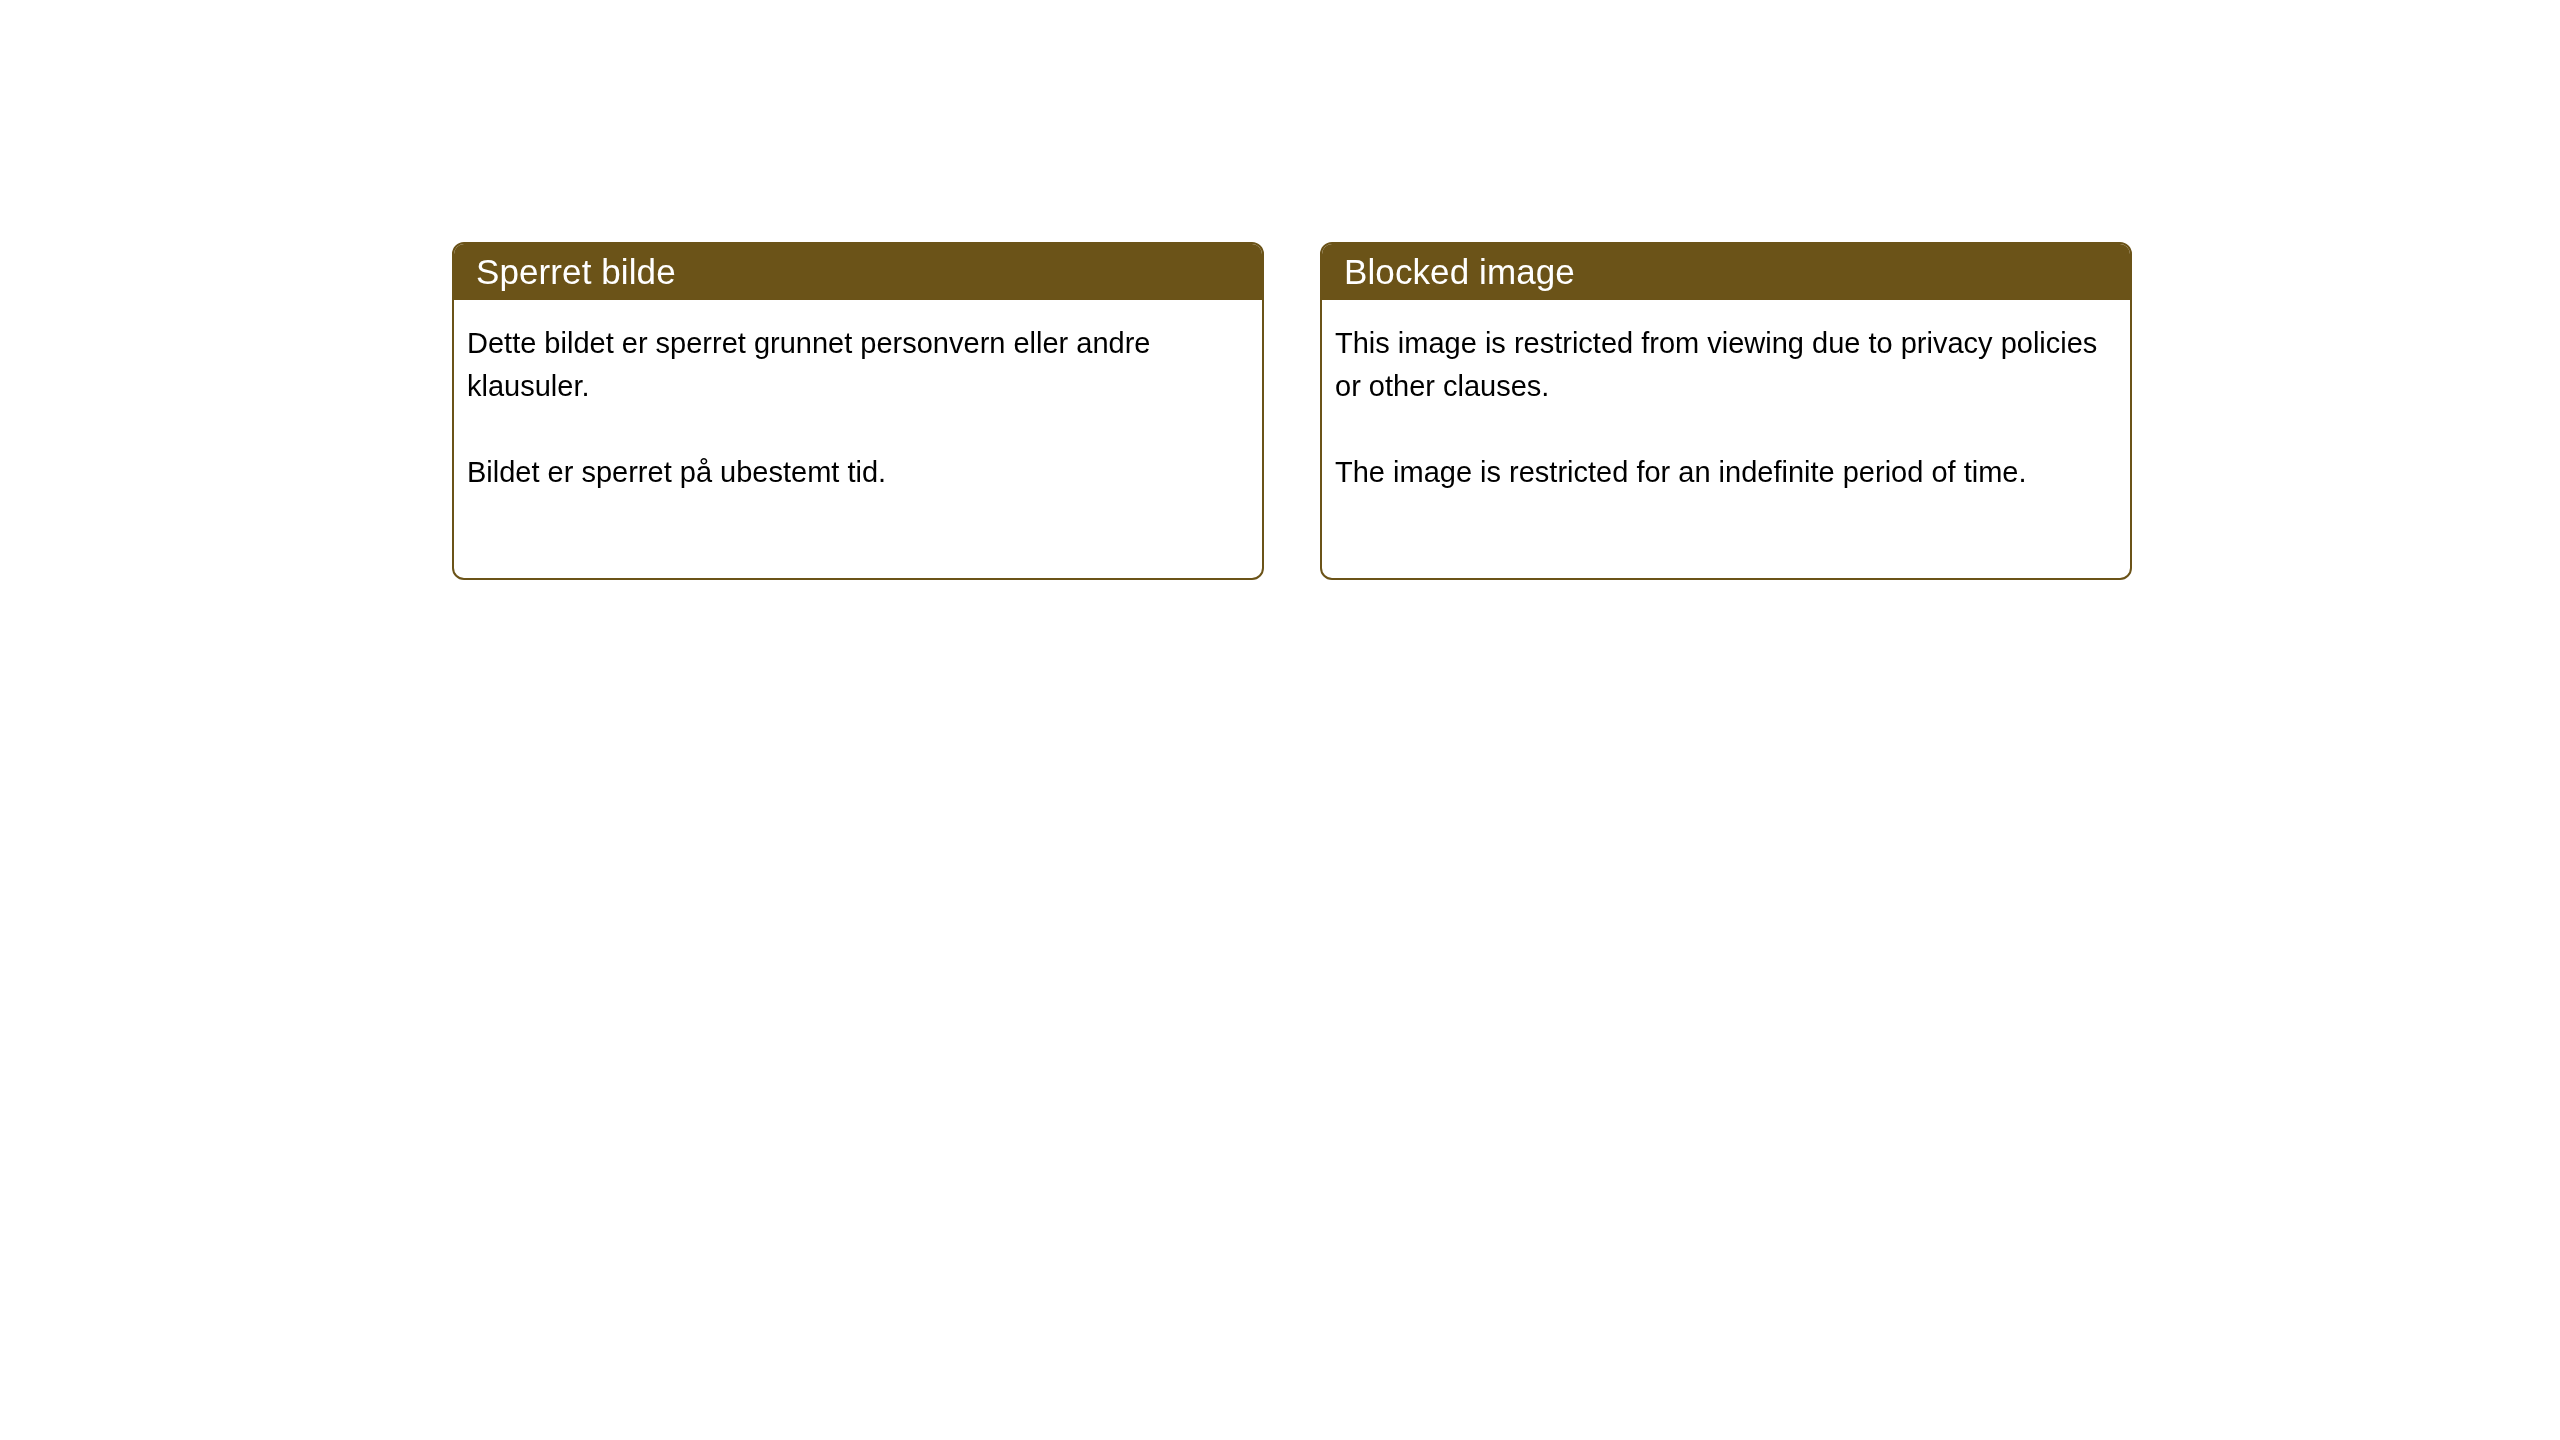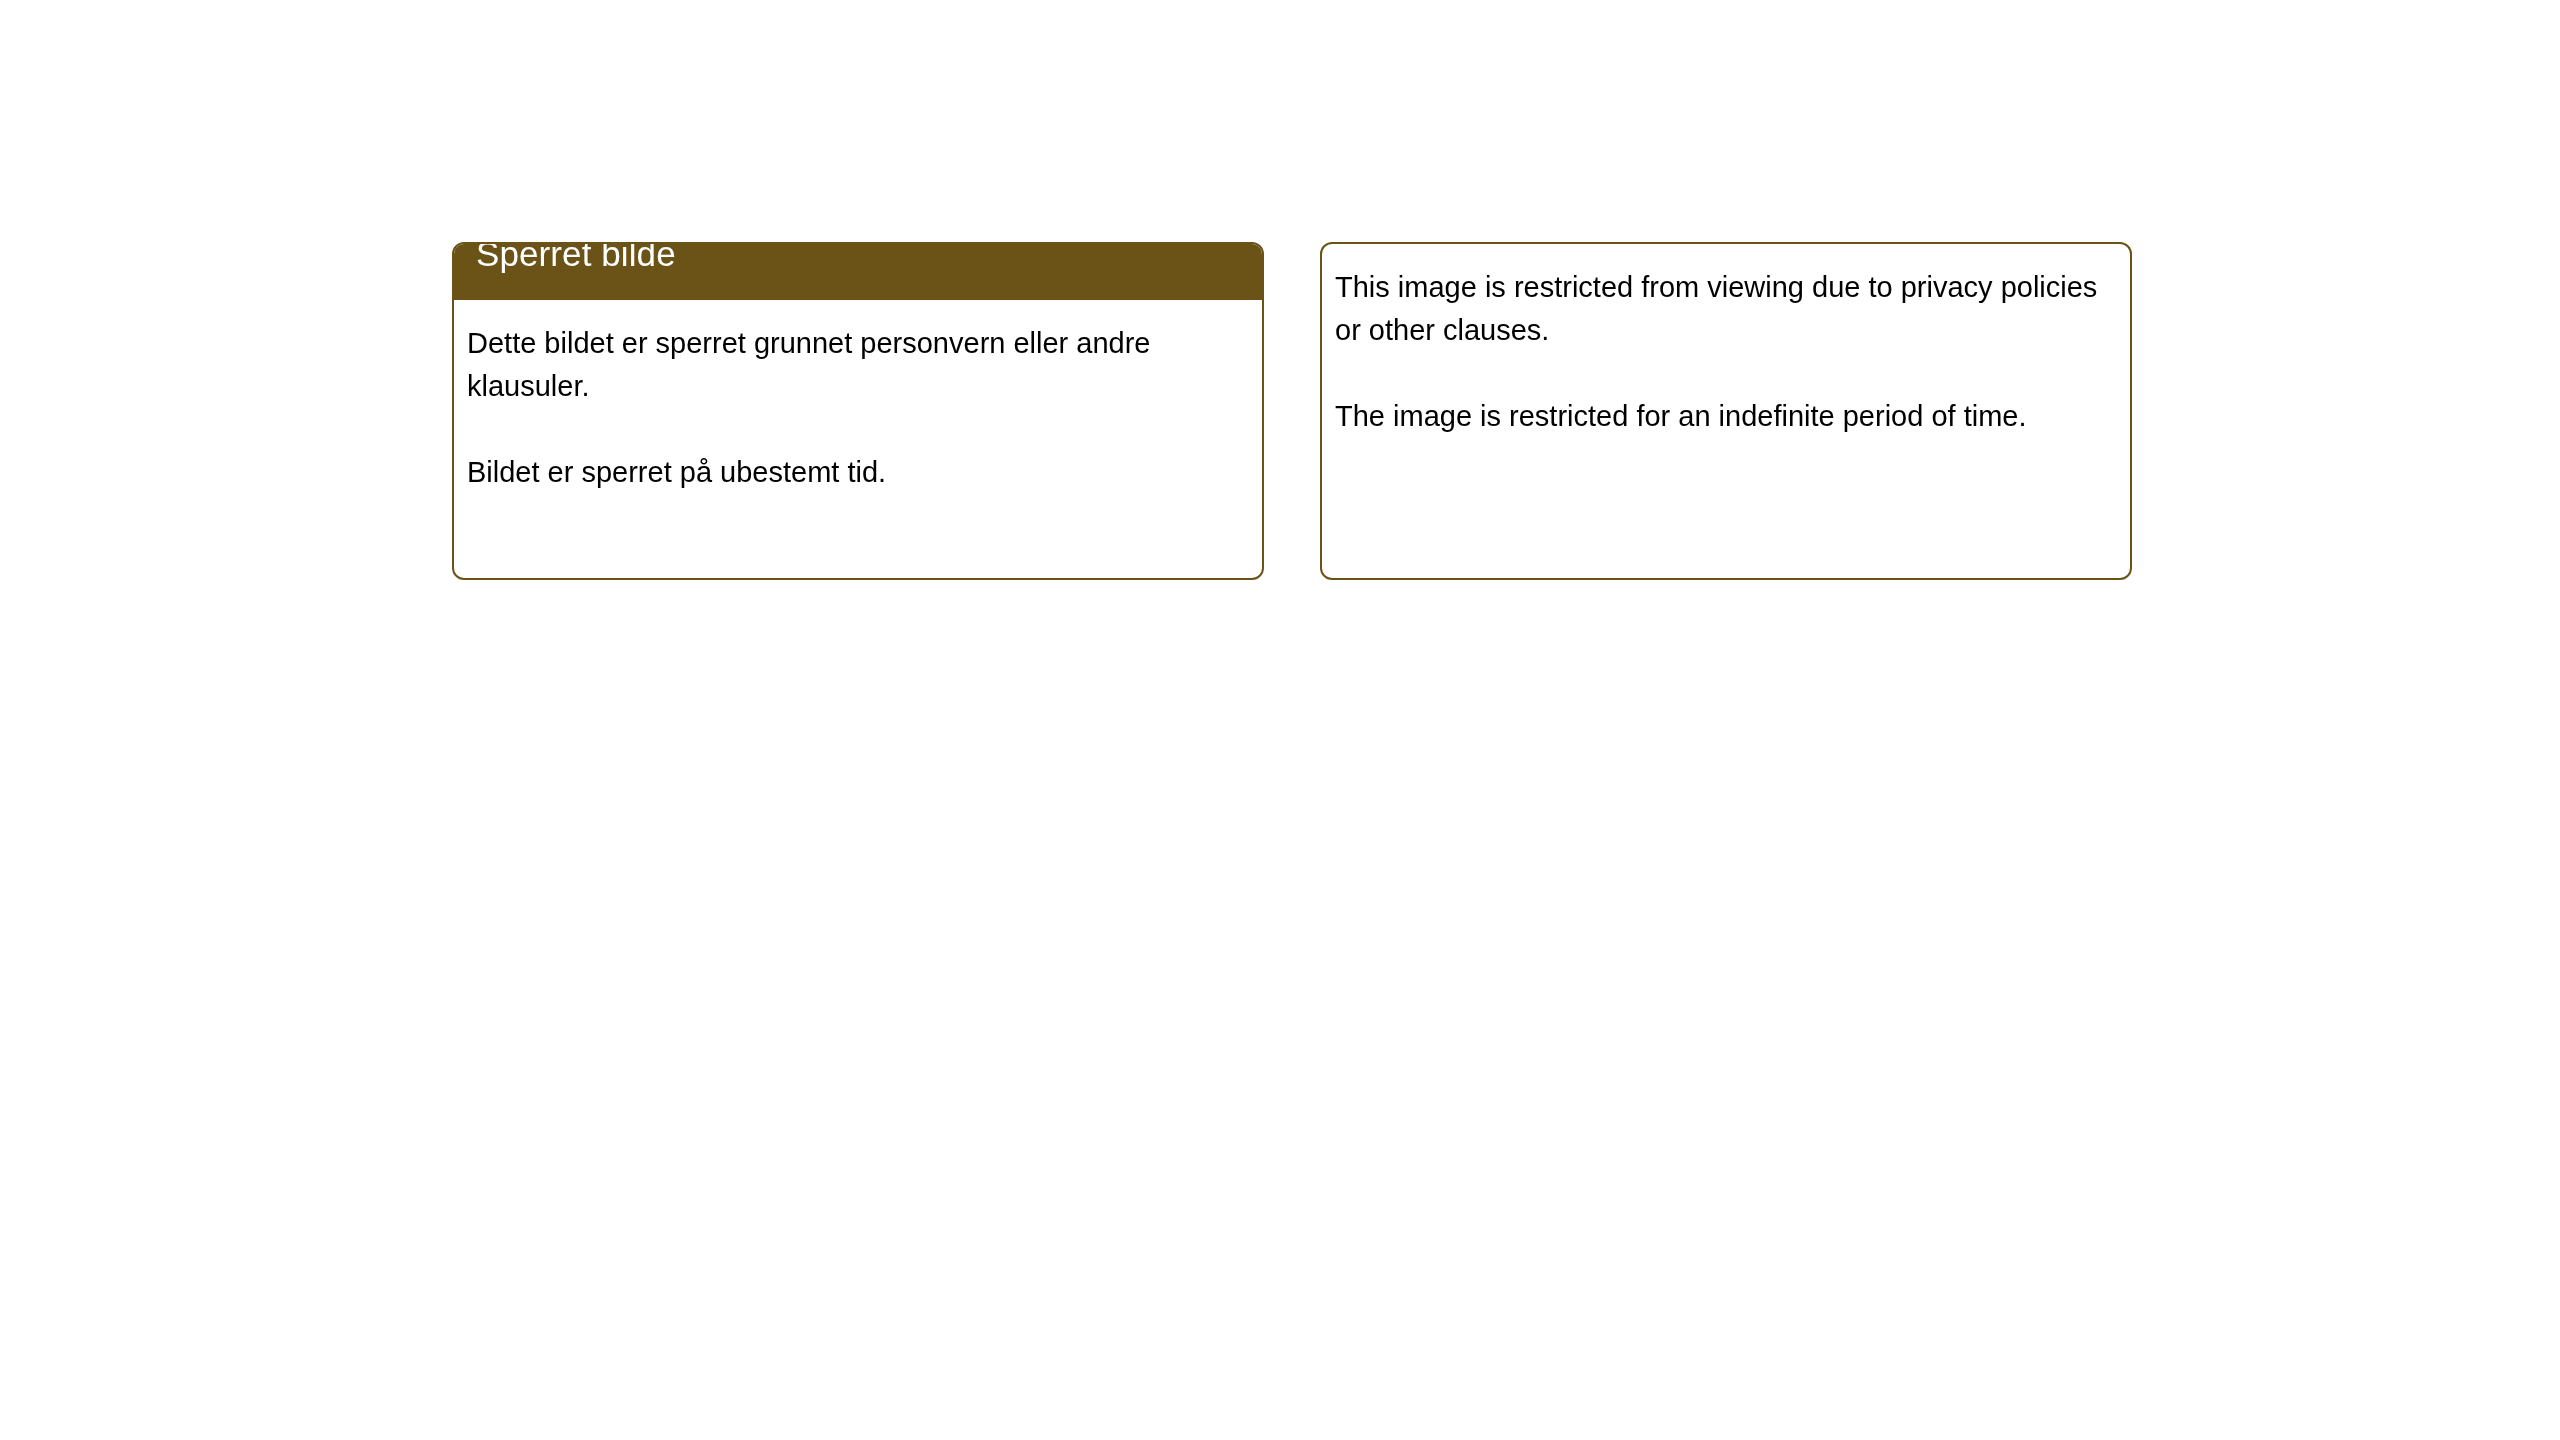--- a/index.html
+++ b/index.html
@@ -45,21 +45,21 @@
     top: 242px;
     width: 812px;
     height: 338px;
   }
 
   .notice-header {
     box-sizing: border-box;
     height: 58px;
     background: #6b5318;
     display: flex;
-    align-items: flex-end;
+    align-items: center;
     padding: 0 0 0 24px;
     margin: -2px -2px 0 -2px;
     border-top-left-radius: 12px;
     border-top-right-radius: 12px;
   }
 
   .notice-title {
     color: #ffffff;
     font-size: 35px;
     font-weight: 400;
@@ -94,19 +94,22 @@
     <header class="notice-header">
       <h2 class="notice-title">Sperret bilde</h2>
     </header>
     <div class="notice-body">
       <p class="notice-paragraph">Dette bildet er sperret grunnet personvern eller andre klausuler.</p>
       <p class="notice-paragraph">Bildet er sperret på ubestemt tid.</p>
     </div>
   </section>
 
   <section class="notice-card notice-card--en">
+    <header class="notice-header">
+      <h2 class="notice-title">Blocked image</h2>
+    </header>
     <div class="notice-body">
       <p class="notice-paragraph">This image is restricted from viewing due to privacy policies or other clauses.</p>
       <p class="notice-paragraph">The image is restricted for an indefinite period of time.</p>
     </div>
   </section>
 
 </div>
 
 </body></html>

